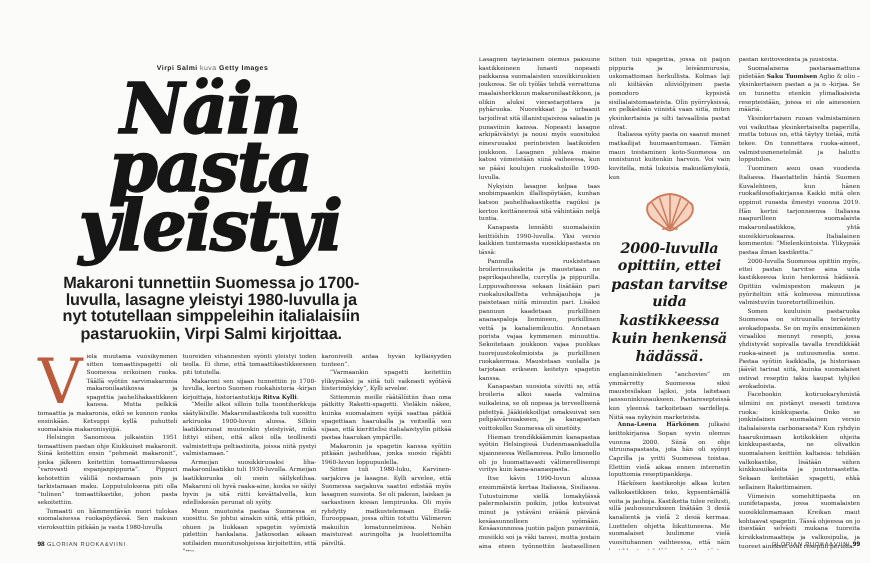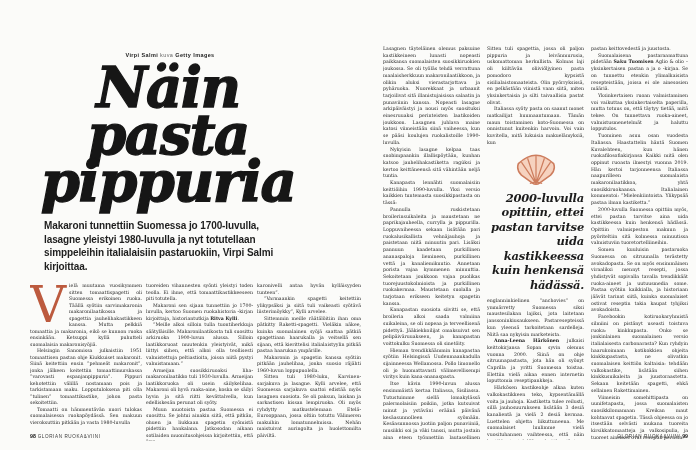--- a/index.html
+++ b/index.html
@@ -18,22 +18,22 @@
   .byline .lite{color:#666;font-weight:normal;}
   
   .title{
     left:18px;top:64px;width:300px;text-align:center;
     font-family:"DejaVu Serif",serif;font-style:italic;font-weight:bold;
     font-size:56px;line-height:47px;letter-spacing:-1.5px;color:#161616;
     -webkit-text-stroke:1.3px #161616;
   }
   
   .intro{
-    left:44px;top:219px;width:250px;
-    font-weight:bold;font-size:10px;line-height:13.5px;
+    left:44px;top:219px;width:250px;text-align:center;
+    font-weight:bold;font-size:13px;line-height:13.5px;
     letter-spacing:-.1px;color:#1e1e1e;
   }
   
   .col{
     text-align:justify;
     font-family:"DejaVu Serif",serif;
     font-size:4.7px;line-height:6.5px;color:#262626;
     overflow:hidden;
   }
   .col p{margin:0;text-indent:7px;}
@@ -53,42 +53,42 @@
     font-size:50px;line-height:40px;
     color:#bc5a3e;
     margin:2px 3px 0 0;
   }
   
   .quoteblock{text-align:center;margin:5px 0 6px 0;}
   .shell{display:block;margin:0 auto 5px auto;}
   .pullquote{
     font-family:"DejaVu Serif",serif;font-style:italic;font-weight:bold;
     font-size:11.5px;line-height:14.5px;letter-spacing:-.2px;
-    color:#1c1c1c;text-align:right;text-indent:0 !important;
+    color:#1c1c1c;text-align:center;text-indent:0 !important;
   }
   
   .footer{
     font-size:4.6px;letter-spacing:.6px;color:#3a3a3a;top:433px;
   }
   .footer b{font-size:5.2px;letter-spacing:0;color:#111;}
   #footerL{left:30px;}
   #footerR{right:8px;text-align:right;}
 </style>
 </head>
 <body>
 
 <div class="abs byline">
   <b>Virpi Salmi</b>
   <span class="lite">kuva</span>
   <b>Getty Images</b>
 </div>
 
 <div class="abs title">
   <div>Näin pasta</div>
-  <div>pippuria</div>
+  <div>yleistyi</div>
 </div>
 
 <div class="abs intro">Makaroni tunnettiin Suomessa jo 1700-luvulla, lasagne yleistyi 1980-luvulla ja nyt totutellaan simppeleihin italialaisiin pastaruokiin, Virpi Salmi kirjoittaa.</div>
 
 <div id="col1" class="abs col lcol">
   <p class="cont"><span class="dropcap">V</span><span>ielä muutama vuosikymmen sitten tomaattispagetti oli Suomessa erikoinen ruoka. Täällä syötiin sarvimakaronia makaronilaatikossa ja spagettia jauhelihakastikkeen kanssa. Mutta pelkkiä tomaattia ja makaronia, eikö se kunnon ruoka ensinkään. Ketsuppi kyllä puhutteli suomalaisia makaronisyöjiä.</span></p>
   <p>Helsingin Sanomissa julkaistiin 1951 tomaattisen pastan ohje Kiukkuiset makaronit. Siinä keitettiin ensin ”pehmeät makaronit”, jonka jälkeen keitettiin tomaattimurskassa ”varovasti espanjanpippuria”. Pippuri kehotettiin välillä nostamaan pois ja tarkistamaan maku. Lopputuloksena piti olla ”tulinen” tomaattikastike, johon pasta sekoitettiin.</p>
   <p>Tomaatti on hämmentävän nuori tulokas suomalaisessa ruokapöydässä. Sen makuun vieroksuttiin pitkään ja vasta 1980-luvulla</p>
 </div>
 

